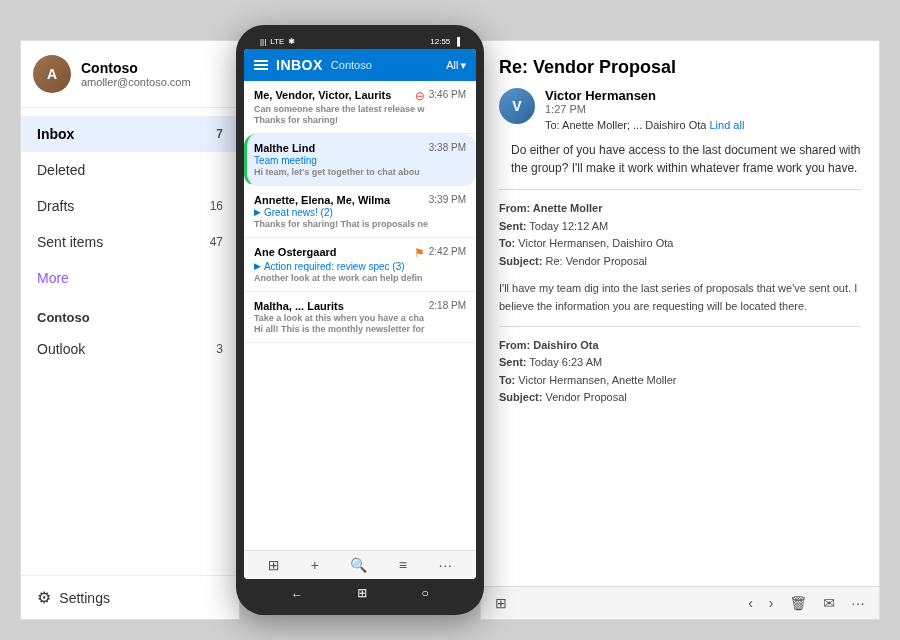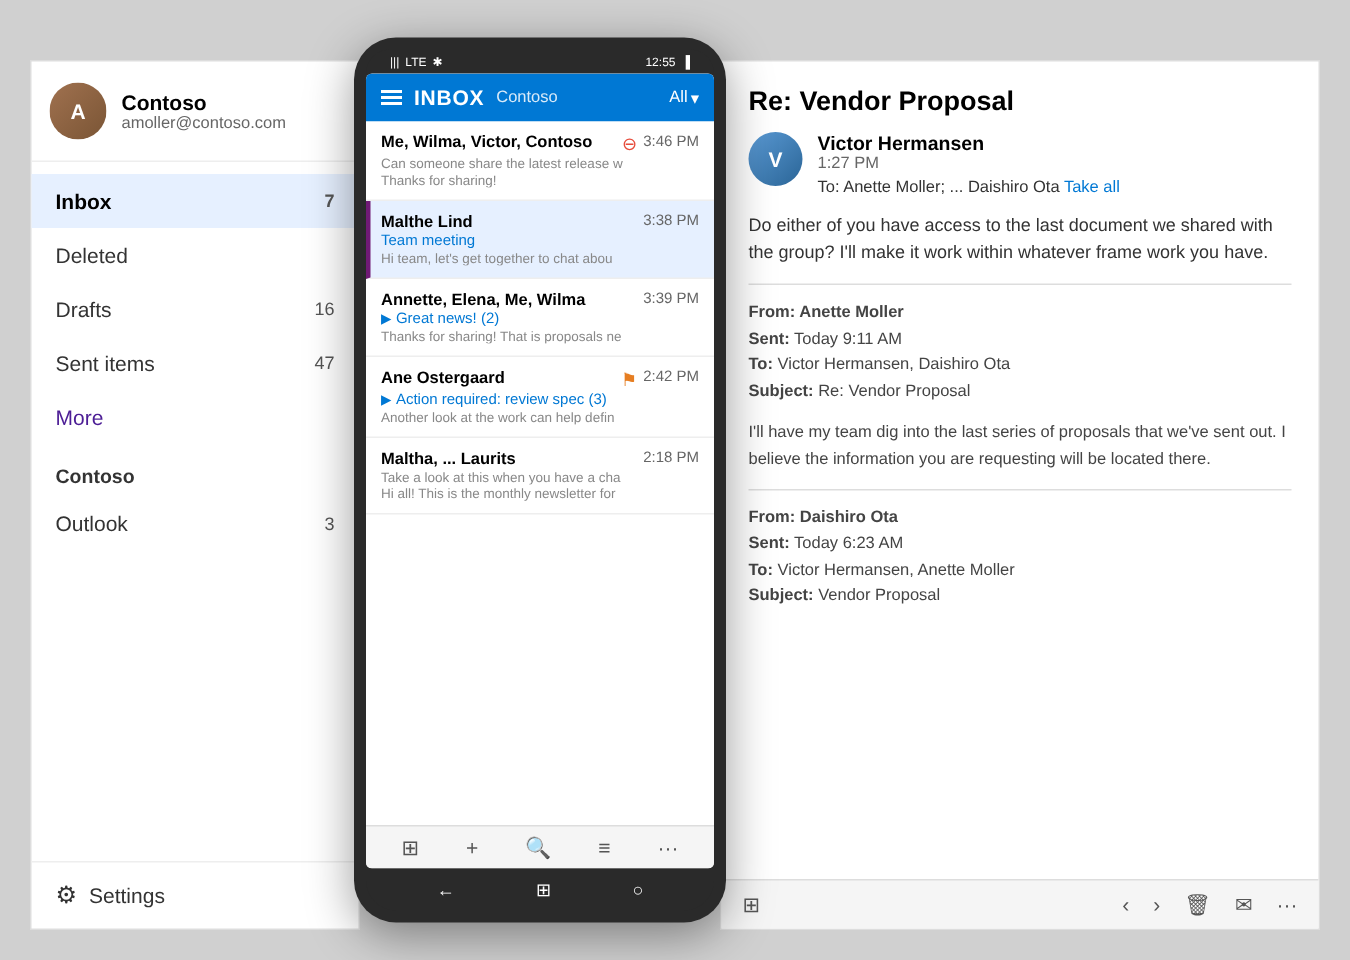--- a/index.html
+++ b/index.html
@@ -108,21 +108,21 @@
     }
 
     .nav-badge {
       font-size: 12px;
       color: #555;
     }
 
     .nav-more {
       padding: 10px 16px;
       font-size: 14px;
-      color: #4c1d95;
+      color: #8b5cf6;
       cursor: pointer;
     }
 
     .nav-section-label {
       padding: 14px 16px 6px;
       font-size: 13px;
       font-weight: 600;
       color: #333;
     }
 
@@ -262,22 +262,23 @@
 
     .email-item {
       padding: 8px 10px;
       border-bottom: 1px solid #eee;
       cursor: pointer;
       position: relative;
     }
 
     .email-item.selected {
       background: #e6f0ff;
-      border-left: 3px solid #701a75;
+      border-left: 3px solid #22c55e;
       padding-left: 7px;
+      border-radius: 12px;
     }
 
     .email-item-header {
       display: flex;
       align-items: flex-start;
       justify-content: space-between;
     }
 
     .email-sender {
       font-size: 11px;
@@ -303,20 +304,21 @@
       color: #0078d4;
     }
 
     .email-preview {
       font-size: 9px;
       color: #888;
       margin-top: 1px;
       white-space: nowrap;
       overflow: hidden;
       text-overflow: ellipsis;
+      font-weight: bold;
     }
 
     .email-icon {
       font-size: 12px;
       margin-left: 4px;
       flex-shrink: 0;
     }
 
     .email-icon.minus { color: #e74c3c; }
     .email-icon.flag { color: #e67e22; }
@@ -438,20 +440,21 @@
       cursor: pointer;
       text-decoration: none;
     }
 
     .email-body {
       font-size: 12px;
       color: #333;
       line-height: 1.5;
       margin-top: 10px;
       margin-bottom: 12px;
+      margin-left: 12px;
     }
 
     .email-divider {
       border: none;
       border-top: 1px solid #ddd;
       margin: 10px 0;
     }
 
     .email-quoted {
       font-size: 11px;
@@ -580,21 +583,21 @@
               <span>All</span>
               <span>▾</span>
             </span>
           </div>
         </div>
 
         <div class="email-list">
 
           <div class="email-item">
             <div class="email-item-header">
-              <span class="email-sender">Me, Wilma, Victor, Contoso</span>
+              <span class="email-sender">Me, Vendor, Victor, Laurits</span>
               <span class="email-icon minus">⊖</span>
               <span class="email-time">3:46 PM</span>
             </div>
             <div class="email-preview">Can someone share the latest release w</div>
             <div class="email-preview">Thanks for sharing!</div>
           </div>
 
           <div class="email-item selected">
             <div class="email-item-header">
               <span class="email-sender">Malthe Lind</span>
@@ -661,33 +664,33 @@
     <div class="right-panel-content">
       <div class="email-subject-title">Re: Vendor Proposal</div>
 
       <div class="email-meta-row">
         <div class="sender-avatar">V</div>
         <div class="email-meta-info">
           <div class="email-sender-name">Victor Hermansen</div>
           <div class="email-sent-time">1:27 PM</div>
           <div class="email-to-row">
             <span>To: Anette Moller; ... Daishiro Ota</span>
-            <span class="show-all-link">Take all</span>
+            <span class="show-all-link">Lind all</span>
           </div>
         </div>
       </div>
 
       <div class="email-body">Do either of you have access to the last document we shared with the group? I'll make it work within whatever frame work you have.</div>
 
       <hr class="email-divider">
 
       <div class="email-quoted">
         <div class="email-quoted-block">
           <div><strong>From: Anette Moller</strong></div>
-          <div><strong>Sent:</strong> <span>Today 9:11 AM</span></div>
+          <div><strong>Sent:</strong> <span>Today 12:12 AM</span></div>
           <div><strong>To:</strong> <span>Victor Hermansen, Daishiro Ota</span></div>
           <div><strong>Subject:</strong> <span>Re: Vendor Proposal</span></div>
         </div>
         <div style="margin-bottom:10px;">I'll have my team dig into the last series of proposals that we've sent out. I believe the information you are requesting will be located there.</div>
       </div>
 
       <hr class="email-divider">
 
       <div class="email-quoted">
         <div class="email-quoted-block">

